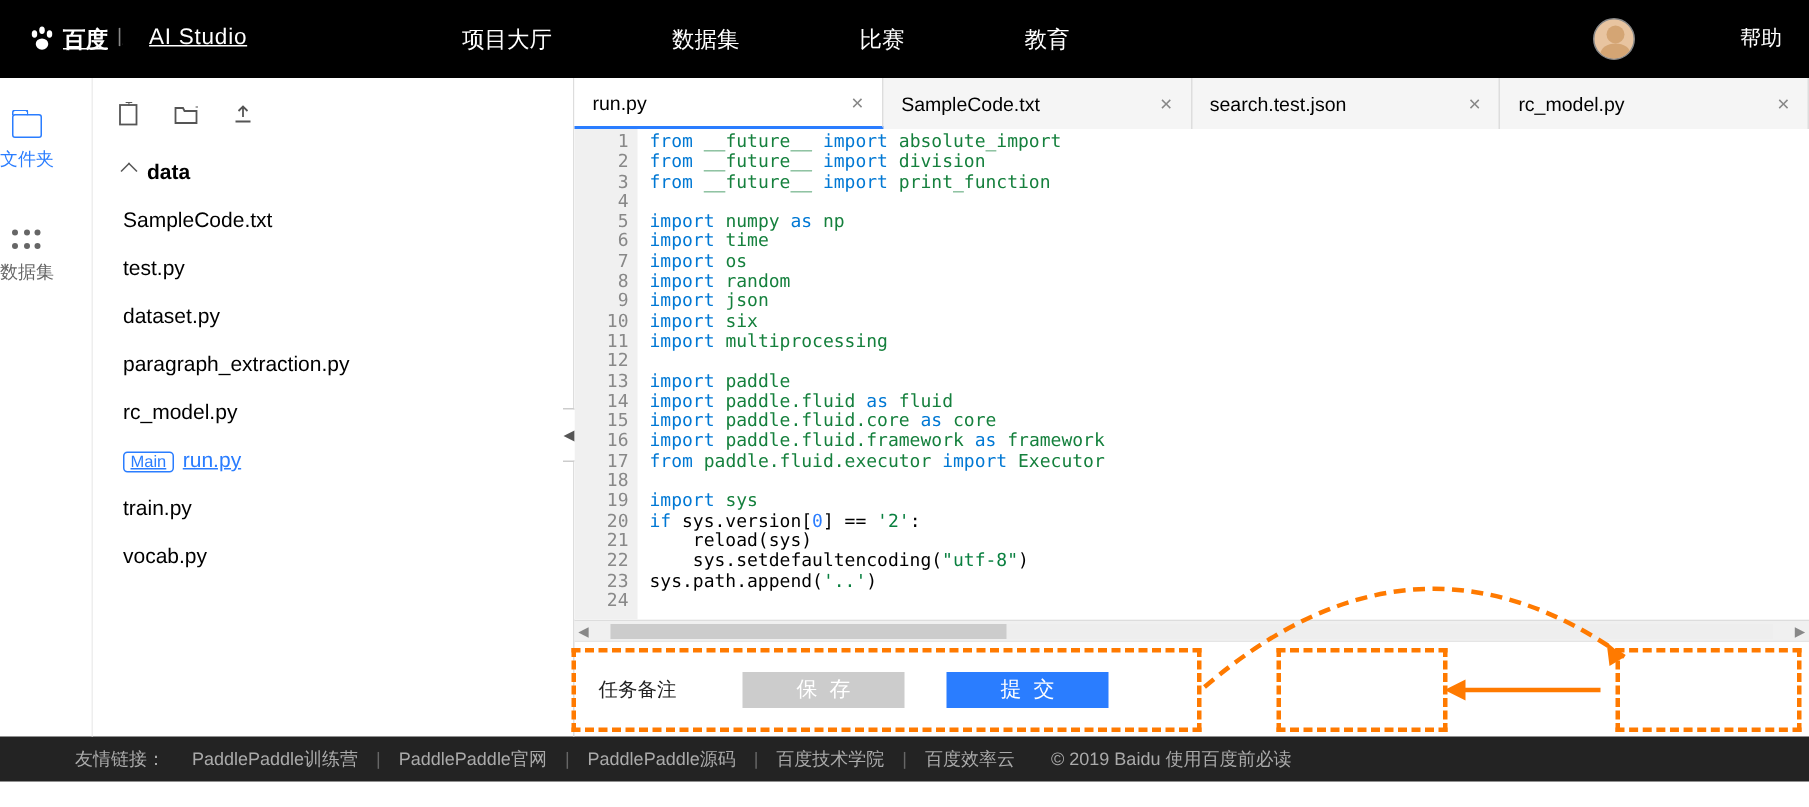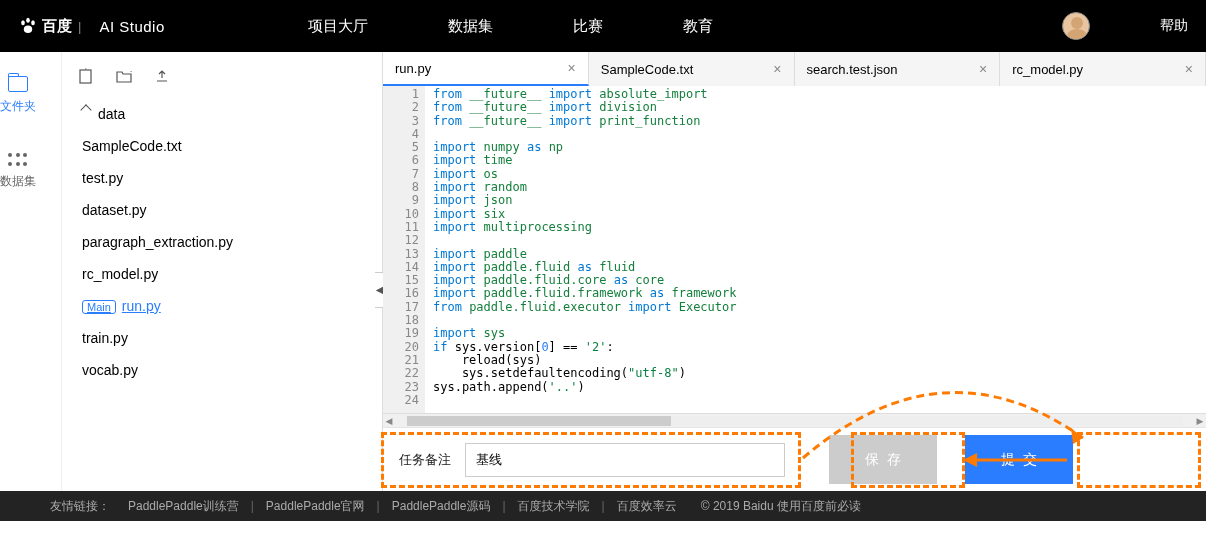--- a/index.html
+++ b/index.html
@@ -1,18 +1,18 @@
 <!DOCTYPE html>
 <html><head>
 <meta charset="utf-8">
 <style>
 * { box-sizing: border-box; margin: 0; padding: 0; }
 body { font-family: Arial, "Microsoft YaHei", sans-serif; font-size: 13px; width: 1206px; height: 538px; overflow: hidden; background: #fff; }
 .topbar { background: #000; color: #fff; height: 52px; display: flex; align-items: center; padding: 0 18px; }
-.logo-block { display: flex; align-items: center; gap: 6px; width: 190px; }
+.logo-block { display: flex; gap: 6px; width: 190px; text-decoration: underline; }
 .bai-logo { display: flex; align-items: center; gap: 4px; }
 .paw { width: 20px; height: 20px; position: relative; }
 .paw svg { fill: #fff; }
 .bai-txt { font-weight: bold; font-size: 15px; }
 .ai-txt { font-size: 15px; font-weight: 300; letter-spacing: 0.5px; margin-left: 12px; }
 .divider { color: #888; }
 .nav { display: flex; gap: 80px; margin-left: 100px; font-size: 15px; }
 .nav-item { cursor: pointer; }
 .rightbar { margin-left: auto; display: flex; align-items: center; gap: 70px; }
 .avatar { width: 28px; height: 28px; border-radius: 50%; background: #E8C4A0; border: 1px solid #888; position: relative; overflow: hidden; }
@@ -25,21 +25,21 @@
 .rail-item.active { color: #2A7DFF; }
 .folder-icon { width: 20px; height: 16px; border: 1.5px solid currentColor; border-radius: 2px; position: relative; }
 .folder-icon::before { content:""; position:absolute; width: 9px; height: 3px; border: 1.5px solid currentColor; border-bottom: none; top: -4px; left: -1.5px; border-radius: 2px 2px 0 0; }
 .dots-icon { width: 20px; height: 14px; display: grid; grid-template-columns: repeat(3,1fr); gap: 3px; }
 .dots-icon span { width: 4px; height: 4px; border-radius:50%; background: #666; }
 .filepane { width: 320px; padding: 10px 14px; position: relative; }
 .file-actions { display: flex; gap: 22px; padding: 6px 2px 14px 2px; }
 .fa-ico { width: 16px; height: 16px; display: flex; align-items:center; justify-content:center; color: #555; cursor: pointer; }
 .filetree { font-size: 14px; }
 .tree-item { padding: 8px 0 8px 6px; cursor: pointer; }
-.tree-item.bold { font-weight: normal; display: flex; gap: 6px; }
+.tree-item.bold { font-weight: bold; display: flex; align-items: center; gap: 6px; }
 .chev { display: inline-block; width: 8px; height: 8px; border-left: 1.5px solid #555; border-top: 1.5px solid #555; transform: rotate(45deg); margin-right: 2px; }
 .main-badge { color: #2A7DFF; border: 1px solid #2A7DFF; border-radius: 3px; font-size: 11px; padding: 0 4px; margin-right: 6px; }
 .tree-item.active { color: #2A7DFF; text-decoration: underline; }
 .editor-col { flex: 1; display: flex; flex-direction: column; position: relative; border-left: 1px solid #ddd; }
 .tabs { display: flex; height: 34px; background: #f5f5f5; }
 .tab { flex: 1; display: flex; align-items: center; justify-content: space-between; padding: 0 12px; border-right: 1px solid #ddd; cursor: pointer; font-size: 13px; }
 .tab.active { background: #fff; border-bottom: 2px solid #2A7DFF; }
 .tab-close { color: #888; cursor: pointer; font-size: 14px; }
 .code-area { flex: 1; display: flex; font-family: Consolas, monospace; font-size: 12px; background: #fff; overflow: hidden; position: relative; }
 .gutter { width: 42px; background: #f0f0f0; text-align: right; padding: 2px 6px 2px 0; color: #888; line-height: 13.3px; }
@@ -51,21 +51,21 @@
 .id { color: #15803d; }
 .collapser { position: absolute; left: -8px; top: 50%; width: 10px; height: 36px; background: #fff; border: 1px solid #ccc; border-left: none; display: flex; align-items:center; justify-content:center; font-size: 10px; color: #555; cursor: pointer; border-radius: 0 3px 3px 0; }
 .hscroll { height: 14px; background: #f0f0f0; border-top: 1px solid #ddd; display: flex; align-items: center; }
 .hscroll-track { flex: 1; height: 10px; background: #eee; position: relative; margin: 0 12px; }
 .hscroll-thumb { position: absolute; left: 0; width: 34%; height: 100%; background: #ccc; }
 .hscroll-arrow { width: 12px; height: 12px; display:flex; align-items:center; justify-content:center; color:#888; font-size:9px; }
 .bottom-panel { height: 64px; border-top: 1px solid #e5e5e5; display: flex; align-items: center; padding: 0 16px; gap: 14px; position: relative; }
 .task-label { font-size: 13px; color: #222; }
 .task-input { width: 320px; height: 34px; border: 1px solid #ccc; padding: 0 10px; font-size: 13px; }
 .link-txt { color: #2A7DFF; font-size: 14px; cursor: pointer; margin-left: 72px; }
-.btn { height: 49px; padding: 0 28px; border: none; font-size: 14px; cursor: pointer; letter-spacing: 8px; text-align:center; padding-left: 36px; }
+.btn { height: 24px; padding: 0 28px; border: none; font-size: 14px; cursor: pointer; letter-spacing: 8px; text-align:center; padding-left: 36px; }
 .btn-save { background: #ccc; color: #fff; margin-left: 30px; }
 .btn-submit { background: #2A7DFF; color: #fff; margin-left: 14px; }
 .highlight-box { position: absolute; border: 3px dashed #FF7A00; pointer-events: none; }
 .arrow-svg { position: absolute; pointer-events: none; }
 .footer { background: #232323; color: #aaa; height: 30px; display: flex; align-items: center; padding: 0 50px; font-size: 12px; gap: 0; }
 .fsep { margin: 0 12px; color: #666; }
 .code-line { height: 13.3px; }
 </style>
 </head>
 <body>
@@ -207,21 +207,20 @@
     </div>
     <div class="hscroll">
       <div class="hscroll-arrow">◀</div>
       <div class="hscroll-track">
           <div class="hscroll-thumb"></div>
         </div>
       <div class="hscroll-arrow">▶</div>
     </div>
     <div class="bottom-panel">
       <span class="task-label">任务备注</span>
-      <input class="task-input" value="基线" style="">
       <button class="btn btn-save">保存</button>
       <button class="btn btn-submit">提交</button>
 
       <div class="highlight-box" style="left:-2px; top:4px; width:420px; height:56px;"></div>
       <div class="highlight-box" style="left:468px; top:4px; width:114px; height:56px;"></div>
       <div class="highlight-box" style="left:694px; top:4px; width:124px; height:56px;"></div>
       <svg class="arrow-svg" style="left:400px; top:-70px; width:320px; height:110px;">
         <path d="M20 100 Q 160 -20 300 80" fill="none" stroke="#FF7A00" stroke-width="3" stroke-dasharray="8 5"></path>
         <polygon points="300,80 288,70 290,86" fill="#FF7A00"></polygon>
       </svg>

